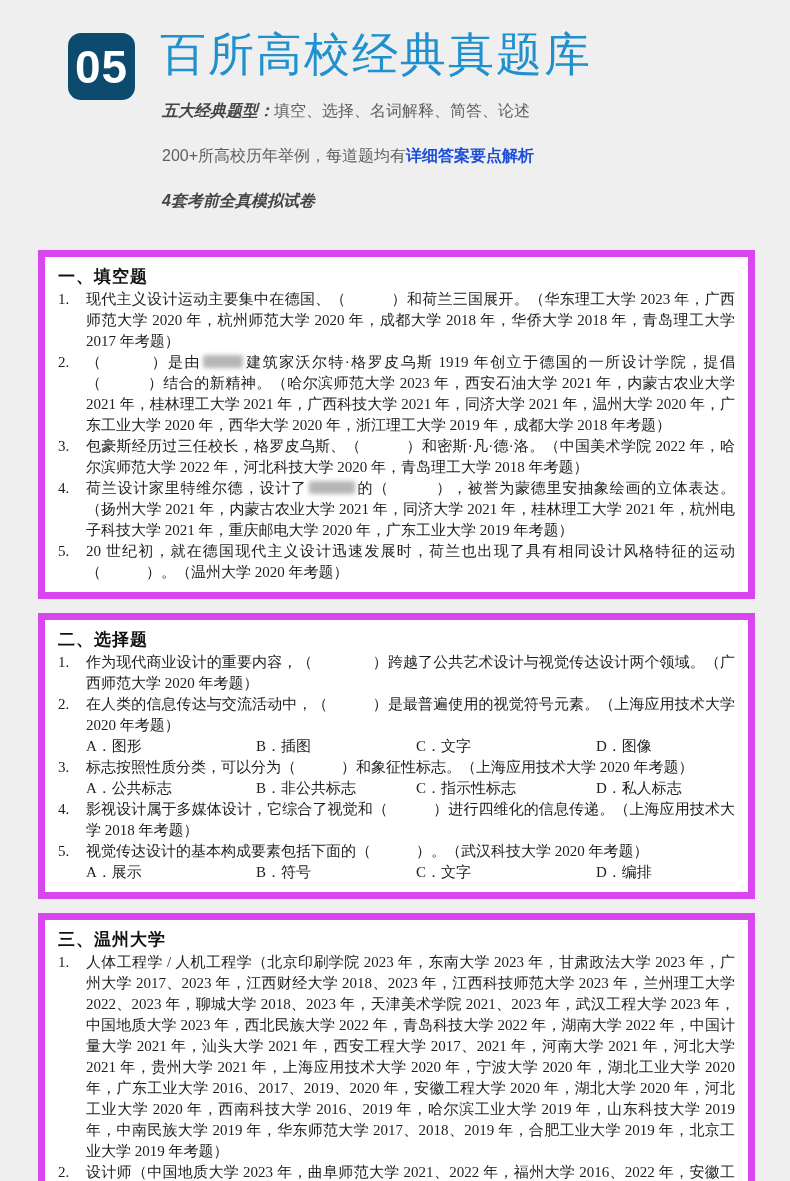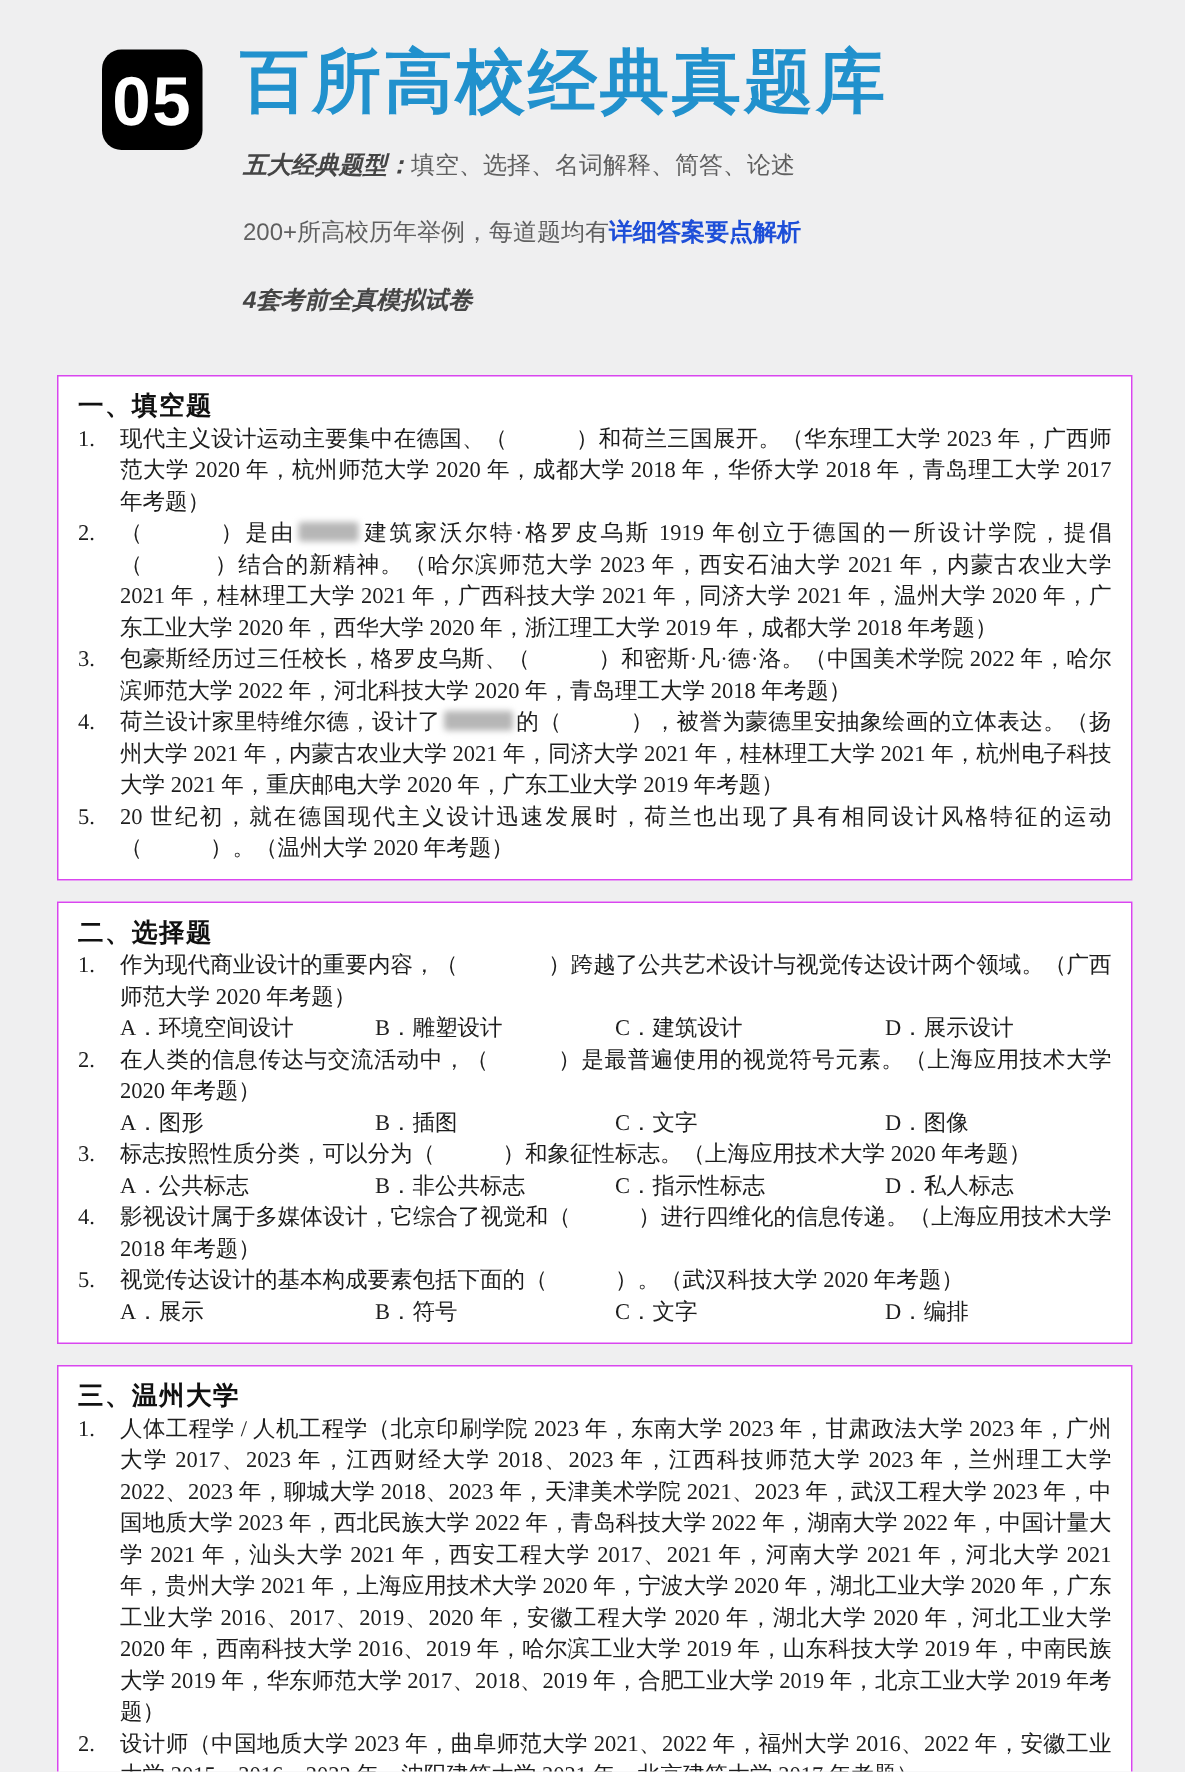--- a/index.html
+++ b/index.html
@@ -9,47 +9,47 @@
     font-family:"Liberation Sans","DejaVu Sans",sans-serif;
     position:relative;
     overflow:hidden;
   }
   .page{position:absolute;inset:0;}
 
   
   .badge{
     position:absolute;left:68px;top:33px;
     width:67px;height:67px;
-    background:#000000;border-radius:13px;
+    background:#0c4a6e;border-radius:13px;
     color:#ffffff;font-weight:bold;font-size:46px;
     display:flex;align-items:center;justify-content:center;
     letter-spacing:1px;
   }
   .title{
     position:absolute;left:160px;top:24px;
-    font-size:46px;font-weight:700;color:#2191cd;
+    font-size:46px;font-weight:400;color:#2191cd;
     letter-spacing:2px;white-space:nowrap;
   }
   .sub{
     position:absolute;left:162px;top:88px;width:600px;
     font-size:16px;color:#5f5f5f;line-height:45px;
   }
   .sub .bi{font-weight:bold;font-style:italic;color:#454545;}
   .sub .b{font-weight:bold;color:#1d4ed8;}
   .sub-line{white-space:nowrap;}
   .sub-line.last{line-height:38px;margin-top:28px;}
 
   
   .sections{
     position:absolute;left:38px;top:250px;width:717px;
   }
   .sec-box{
     box-sizing:border-box;
     background:#ffffff;
-    border:1px solid #d946ef;
+    border:7px solid #d946ef;
     padding:8px 13px 9px 13px;
     margin-bottom:14px;
     color:#1d1d1d;
   }
   .sec-heading{
     font-size:17px;font-weight:bold;
     font-family:"Liberation Sans","DejaVu Sans",sans-serif;
     line-height:24px;color:#111;
     letter-spacing:1px;
   }
@@ -116,26 +116,20 @@
           <span class="q-num">5.</span>
           <span class="q-text">20 世纪初，就在德国现代主义设计迅速发展时，荷兰也出现了具有相同设计风格特征的运动（　　　）。（温州大学 2020 年考题）</span>
         </div>
       </section>
       <section class="sec-box">
         <div class="sec-heading">二、选择题</div>
         <div class="q">
           <span class="q-num">1.</span>
           <span class="q-text">作为现代商业设计的重要内容，（　　　　）跨越了公共艺术设计与视觉传达设计两个领域。（广西师范大学 2020 年考题）</span>
         </div>
-        <div class="opts">
-          <span class="opt">A．环境空间设计</span>
-          <span class="opt">B．雕塑设计</span>
-          <span class="opt">C．建筑设计</span>
-          <span class="opt">D．展示设计</span>
-        </div>
         <div class="q">
           <span class="q-num">2.</span>
           <span class="q-text">在人类的信息传达与交流活动中，（　　　）是最普遍使用的视觉符号元素。（上海应用技术大学 2020 年考题）</span>
         </div>
         <div class="opts">
           <span class="opt">A．图形</span>
           <span class="opt">B．插图</span>
           <span class="opt">C．文字</span>
           <span class="opt">D．图像</span>
         </div>

